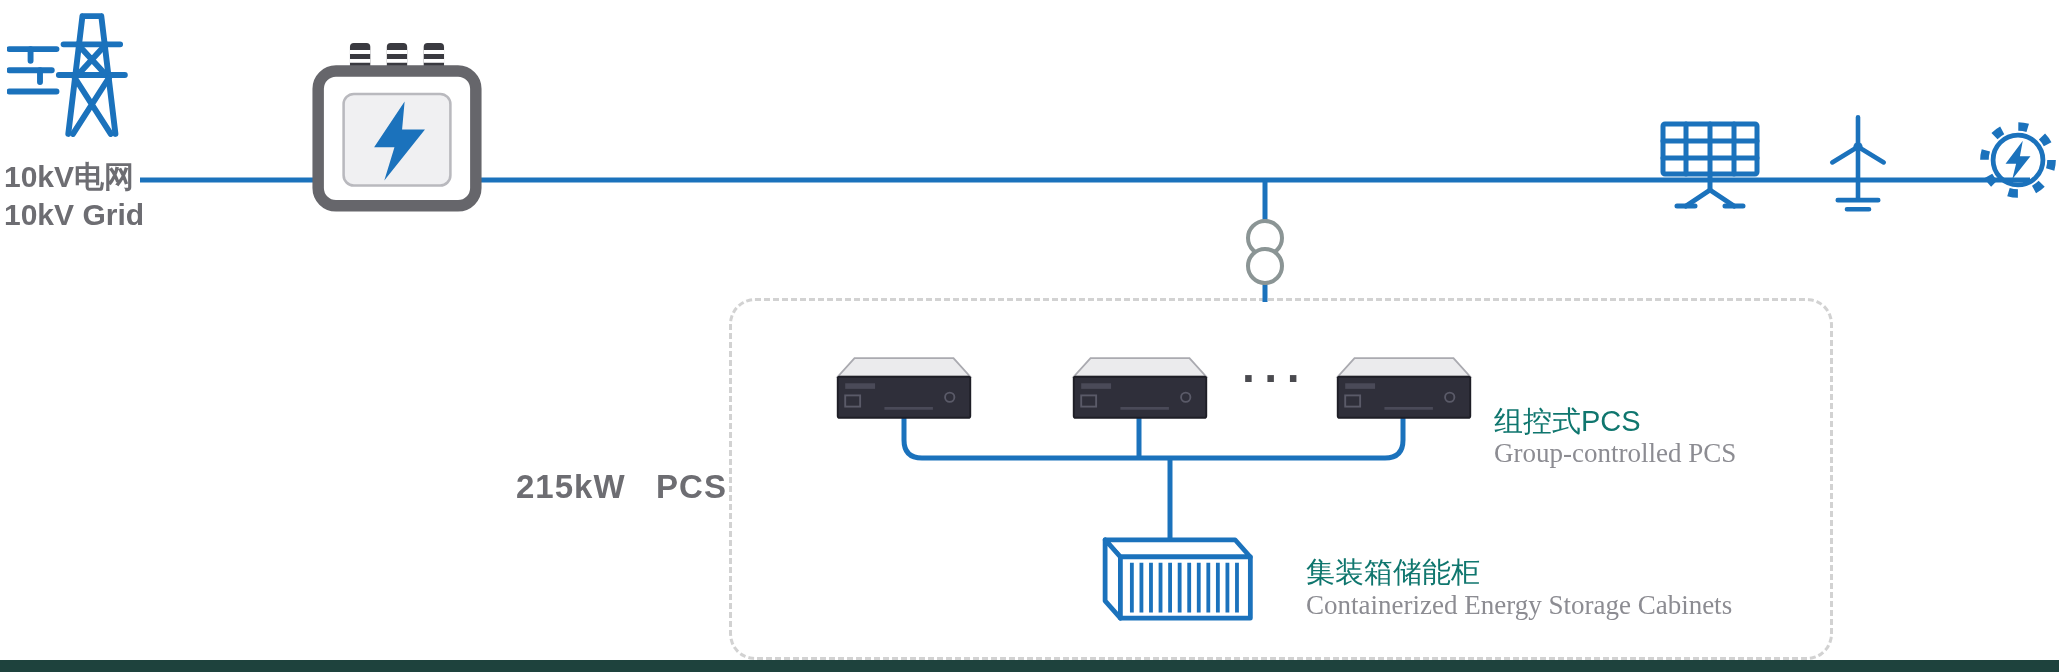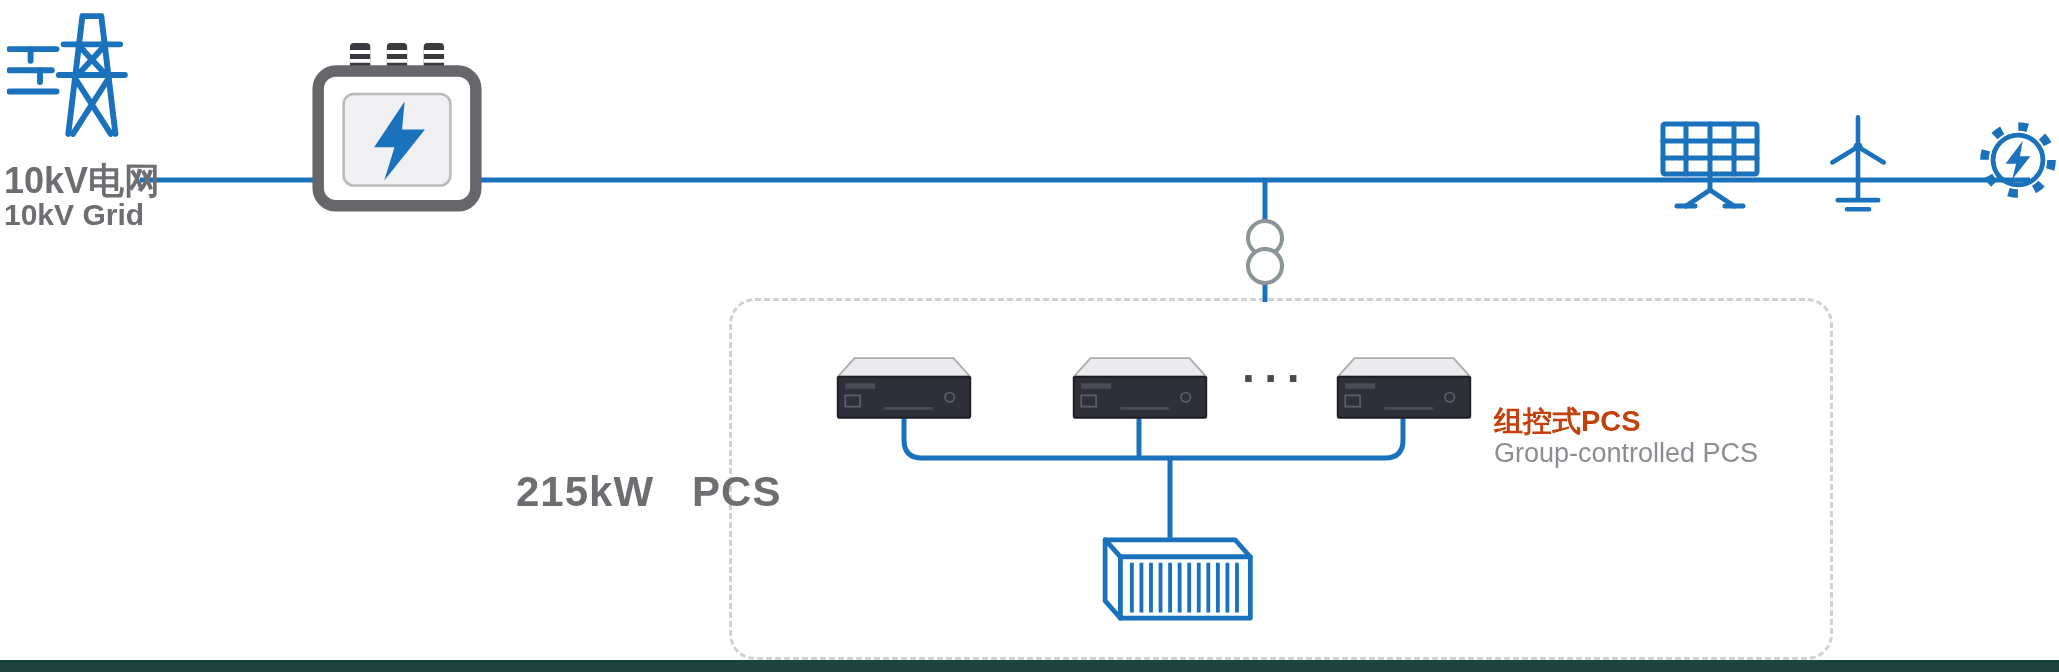--- a/index.html
+++ b/index.html
@@ -10,27 +10,27 @@
     background:#ffffff;
     font-family:"Liberation Sans","DejaVu Sans",sans-serif;
   }
   svg{display:block;}
   .wires{position:absolute;left:0;top:0;pointer-events:none;}
   .dashed-box{
     position:absolute;left:729px;top:298px;width:1098px;height:356px;
     border:3px dashed #d2d2d2;border-radius:26px;background:transparent;
   }
   .lbl{position:absolute;line-height:1.15;color:#6d6d72;font-weight:bold;white-space:nowrap;}
-  .lbl-grid-cn{left:4px;top:160px;font-size:36px;text-align:center;}
+  .lbl-grid-cn{left:4px;top:160px;font-size:30px;text-align:center;}
   .lbl-grid-en{left:4px;top:198px;font-size:30px;text-align:center;}
   .lbl-ratio{left:505px;top:126px;font-size:34px;letter-spacing:1px;}
-  .lbl-power{left:516px;top:468px;font-size:42px;white-space:pre;letter-spacing:1px;}
+  .lbl-power{left:516px;top:468px;font-size:33px;white-space:pre;letter-spacing:1px;}
   .lbl-ellipsis{left:1242px;top:352px;font-size:46px;color:#4a4a4f;letter-spacing:7px;font-weight:bold;}
-  .lbl-cn{font-size:29px;font-weight:700;color:#c2410c;}
-  .lbl-en{font-size:27px;font-weight:400;color:#8c8c92;}
+  .lbl-cn{font-size:29px;font-weight:400;color:#0f766e;}
+  .lbl-en{font-size:27px;font-weight:400;color:#8c8c92;font-family:Liberation Serif, serif;}
   .lbl-grouppcs-cn{left:1494px;top:405px;}
   .lbl-grouppcs-en{left:1494px;top:438px;}
   .lbl-storage-cn{left:1306px;top:556px;}
   .lbl-storage-en{left:1306px;top:590px;}
   .footer-strip{
     position:absolute;left:0;top:660px;width:2059px;height:12px;
     background:#1e423d;
   }
   .icon{position:absolute;}
 </style>
@@ -163,16 +163,18 @@
       </g>
     </svg>
   </div>
 
   <div class="lbl lbl-grid-cn">10kV电网</div>
   <div class="lbl lbl-grid-en">10kV Grid</div>
   <div class="lbl lbl-power">215kW   PCS</div>
   <div class="lbl lbl-ellipsis">···</div>
   <div class="lbl lbl-cn lbl-grouppcs-cn">组控式PCS</div>
   <div class="lbl lbl-en lbl-grouppcs-en">Group-controlled PCS</div>
+  <div class="lbl lbl-cn lbl-storage-cn">集装箱储能柜</div>
+  <div class="lbl lbl-en lbl-storage-en">Containerized Energy Storage Cabinets</div>
 
   <div class="footer-strip"></div>
 
 </div>
 
 </body></html>

